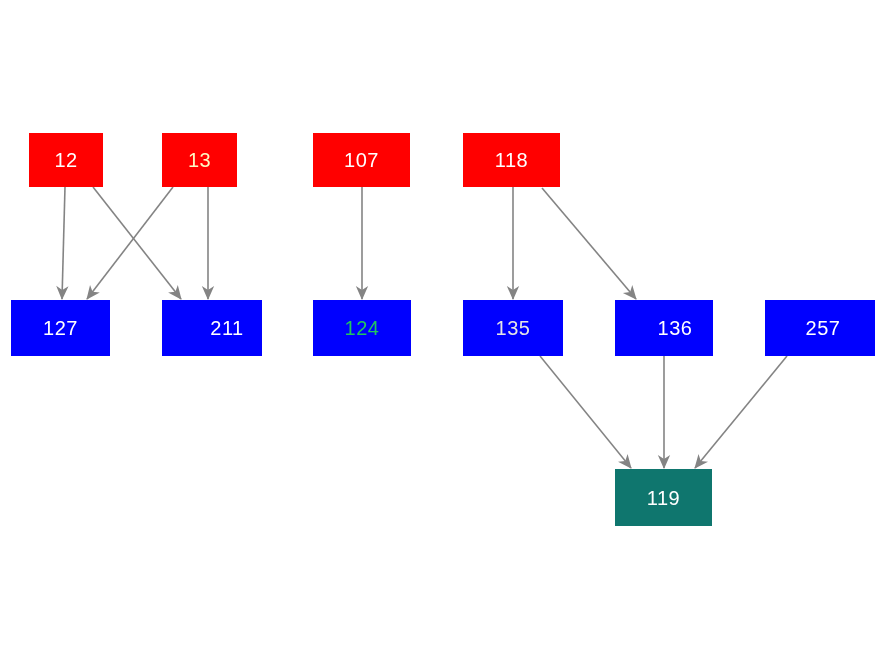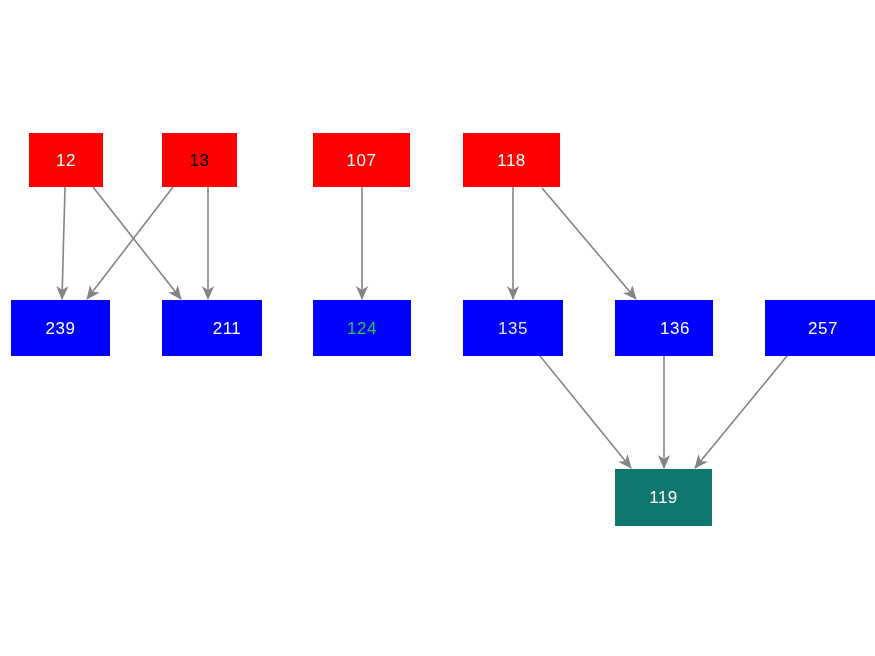--- a/index.html
+++ b/index.html
@@ -23,21 +23,21 @@
     height: 656px;
   }
   .graph-node {
     position: absolute;
     display: flex;
     align-items: center;
     justify-content: center;
     box-sizing: border-box;
   }
   .graph-node .node-label {
-    font-size: 17px;
+    font-size: 20px;
     line-height: 1;
     letter-spacing: 0.5px;
   }
 </style>
 </head>
 <body>
 
 <div id="stage">
   <svg id="edge-layer" width="875" height="656" viewBox="0 0 875 656" xmlns="http://www.w3.org/2000/svg">
     <defs>
@@ -56,30 +56,30 @@
         <line x1="540" y1="356" x2="631" y2="468" stroke="#848484" stroke-width="1.6" marker-end="url(#arrowhead)"></line>
         <line x1="664" y1="356" x2="664" y2="468" stroke="#848484" stroke-width="1.6" marker-end="url(#arrowhead)"></line>
         <line x1="787" y1="356" x2="695" y2="468" stroke="#848484" stroke-width="1.6" marker-end="url(#arrowhead)"></line>
       </g>
   </svg>
   <div id="node-layer">
       <div class="graph-node" style="left: 29px; top: 133px; width: 74px; height: 54px; background: rgb(255, 0, 0);">
         <span class="node-label" style="color: rgb(255, 255, 255);">12</span>
       </div>
       <div class="graph-node" style="left: 162px; top: 133px; width: 75px; height: 54px; background: rgb(255, 0, 0);">
-        <span class="node-label" style="color: #000000;">13</span>
+        <span class="node-label" style="color: #fef9c3;">13</span>
       </div>
       <div class="graph-node" style="left: 313px; top: 133px; width: 97px; height: 54px; background: rgb(255, 0, 0);">
         <span class="node-label" style="color: rgb(255, 255, 255);">107</span>
       </div>
       <div class="graph-node" style="left: 463px; top: 133px; width: 97px; height: 54px; background: rgb(255, 0, 0); align-items: center;">
         <span class="node-label" style="color: rgb(255, 255, 255);">118</span>
       </div>
       <div class="graph-node" style="left: 11px; top: 300px; width: 99px; height: 56px; background: rgb(0, 0, 255);">
-        <span class="node-label" style="color: rgb(255, 255, 255);">239</span>
+        <span class="node-label" style="color: rgb(255, 255, 255);">127</span>
       </div>
       <div class="graph-node" style="left: 162px; top: 300px; width: 100px; height: 56px; background: rgb(0, 0, 255); padding-left: 30px;">
         <span class="node-label" style="color: rgb(255, 255, 255);">211</span>
       </div>
       <div class="graph-node" style="left: 313px; top: 300px; width: 98px; height: 56px; background: rgb(0, 0, 255);">
         <span class="node-label" style="color: #22c55e;">124</span>
       </div>
       <div class="graph-node" style="left: 463px; top: 300px; width: 100px; height: 56px; background: rgb(0, 0, 255);">
         <span class="node-label" style="color: #e5e5e5;">135</span>
       </div>

